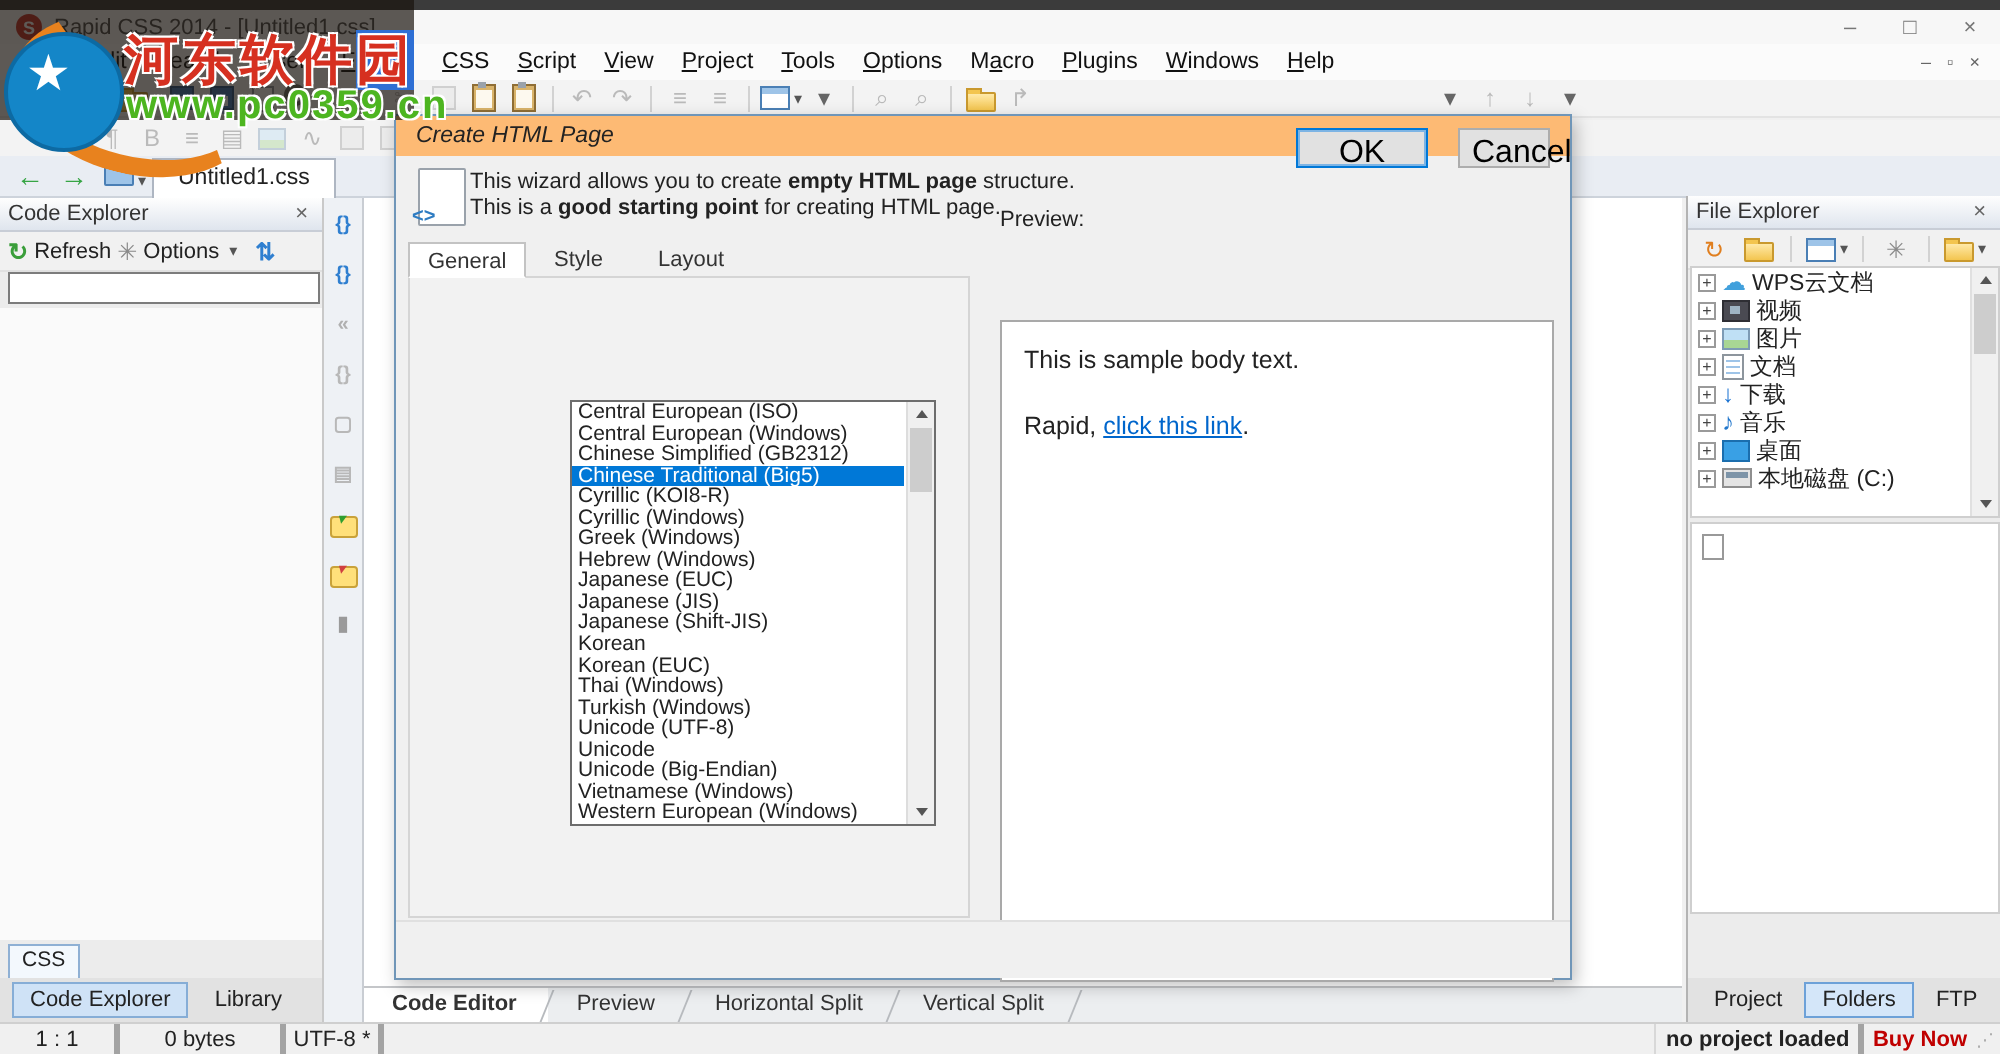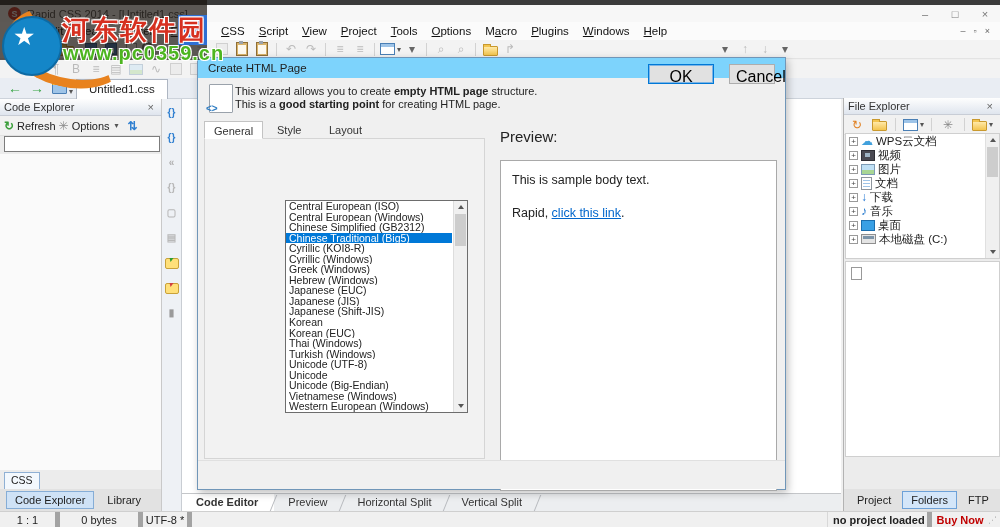--- a/index.html
+++ b/index.html
@@ -65,46 +65,46 @@
   .fxscroll{position:absolute;right:0;top:0;bottom:0;width:13px;background:#f0f0f0;border-left:1px solid #e0e0e0;}
   .sbtn{position:absolute;left:0;width:13px;height:12px;display:flex;align-items:center;justify-content:center;}
   .thumb{position:absolute;left:1px;width:11px;background:#cdcdcd;}
   .tri-up{width:0;height:0;border-left:3px solid transparent;border-right:3px solid transparent;border-bottom:4px solid #555;}
   .tri-down{width:0;height:0;border-left:3px solid transparent;border-right:3px solid transparent;border-top:4px solid #555;}
   #fxlist{position:absolute;left:1px;top:163px;width:155px;height:196px;background:#fff;border:1px solid #cfcfcf;box-sizing:border-box;}
   #fxfileicon{position:absolute;left:5px;top:5px;width:9px;height:11px;background:#fff;border:1px solid #999;}
   #fxtabs{position:absolute;left:0;top:391px;width:156px;height:22px;background:#e2e2e2;display:flex;align-items:center;padding-left:4px;box-sizing:border-box;gap:2px;}
   
   #statusbar{left:0;top:511px;width:1000px;height:16px;background:#f0f0f0;border-top:1px solid #cfcfcf;display:flex;align-items:center;box-sizing:border-box;font-size:11px;}
-  .scell{height:100%;display:flex;align-items:center;justify-content:center;border-right:5px solid #a3a3a3;box-sizing:border-box;}
+  .scell{height:100%;display:flex;align-items:center;justify-content:center;border-right:3px solid #a3a3a3;box-sizing:border-box;}
   #grip{margin-left:auto;color:#aaa;font-size:9px;padding-right:3px;}
   
   #dialog{left:197px;top:57px;width:589px;height:433px;background:#f0f0f0;border:1px solid #7096b8;box-sizing:border-box;z-index:20;box-shadow:2px 3px 8px rgba(0,0,0,.25);}
-  #dlgtitle{height:20px;background:#7dd3fc;display:flex;align-items:center;padding:0 10px;font-size:11.5px;color:#222;}
+  #dlgtitle{height:20px;background:#fdba74;display:flex;align-items:center;padding:0 10px;font-size:11.5px;color:#222;font-style:italic;}
   #dlgtitle .x{margin-left:auto;color:#555;font-size:13px;padding:0 6px;}
   #dlgicon{position:absolute;left:11px;top:26px;width:22px;height:27px;background:#fff;border:1px solid #9aa2ab;border-radius:1px;}
   #dlgicon span{position:absolute;left:-4px;bottom:-2px;color:#2e7cc2;font-weight:bold;font-size:10px;background:transparent;}
   .descline{position:absolute;left:37px;font-size:11px;color:#222;}
   .descline .b{font-weight:bold;}
   .dtab{position:absolute;top:63px;height:18px;padding:3px 9px 0;font-size:11px;color:#333;box-sizing:border-box;}
   .dtab.act{background:#fff;border:1px solid #c3c3c3;border-bottom:1px solid #fff;z-index:3;}
   #tabpage{position:absolute;left:6px;top:80px;width:281px;height:321px;background:#f2f2f2;border:1px solid #d5d5d5;box-sizing:border-box;z-index:1;}
   .gbox{position:absolute;border:1px solid #d0d0d0;border-radius:2px;}
   .gbox>label{position:absolute;top:-7px;left:8px;background:#f2f2f2;padding:0 3px;font-size:11px;color:#222;}
   .flabel{position:absolute;font-size:11px;color:#222;}
   .combo{position:absolute;height:18px;border:1px solid #8a8a8a;background:#e9e9e9;display:flex;align-items:center;
          padding:0 5px;font-size:11px;box-sizing:border-box;}
   .combo .cv{margin-left:auto;font-size:8px;color:#444;}
   .combo.focus{border-color:#3f87cd;background:#d8e9fa;}
   .cb{position:absolute;width:10px;height:10px;border:1px solid #707070;background:#fff;}
   #enclist{position:absolute;left:87px;top:142px;width:183px;height:213px;background:#fff;border:1px solid #6d6d6d;box-sizing:border-box;z-index:5;}
   .opt{height:10.55px;line-height:10.6px;font-size:10.5px;padding-left:3px;white-space:nowrap;overflow:hidden;width:166px;box-sizing:border-box;}
   .opt.sel{background:#0078d7;color:#fff;}
   #encscroll{position:absolute;right:0;top:0;bottom:0;width:13px;background:#f0f0f0;border-left:1px solid #ddd;}
-  #prevlabel{position:absolute;left:302px;top:70px;font-size:15px;}
+  #prevlabel{position:absolute;left:302px;top:46px;font-size:11px;}
   #prevbox{position:absolute;left:302px;top:74px;width:277px;height:331px;background:#fff;border:1px solid #a9a9a9;box-sizing:border-box;font-size:12.5px;margin-top:28px;}
   #prevbody{position:absolute;left:11px;top:12px;}
   #prevlink{position:absolute;left:11px;top:45px;}
   #prevlink a{color:#0066cc;text-decoration:underline;}
   #btnstrip{position:absolute;left:0;bottom:0;width:100%;height:28px;border-top:1px solid #e0e0e0;background:#f0f0f0;}
   .btn{position:absolute;top:6px;height:20px;background:#e1e1e1;border:1px solid #adadad;font-size:16px;text-align:center;padding-top:3px;box-sizing:border-box;}
   .btn.def{border-color:#0078d7;box-shadow:inset 0 0 0 1px #7db4e4;}
   
   .sh{display:inline-block;position:relative;}
   .sh-folder{width:13px;height:8px;background:linear-gradient(#ffe9a8,#f3c54f);border:1px solid #c9992e;border-radius:1px;margin-top:3px;}

